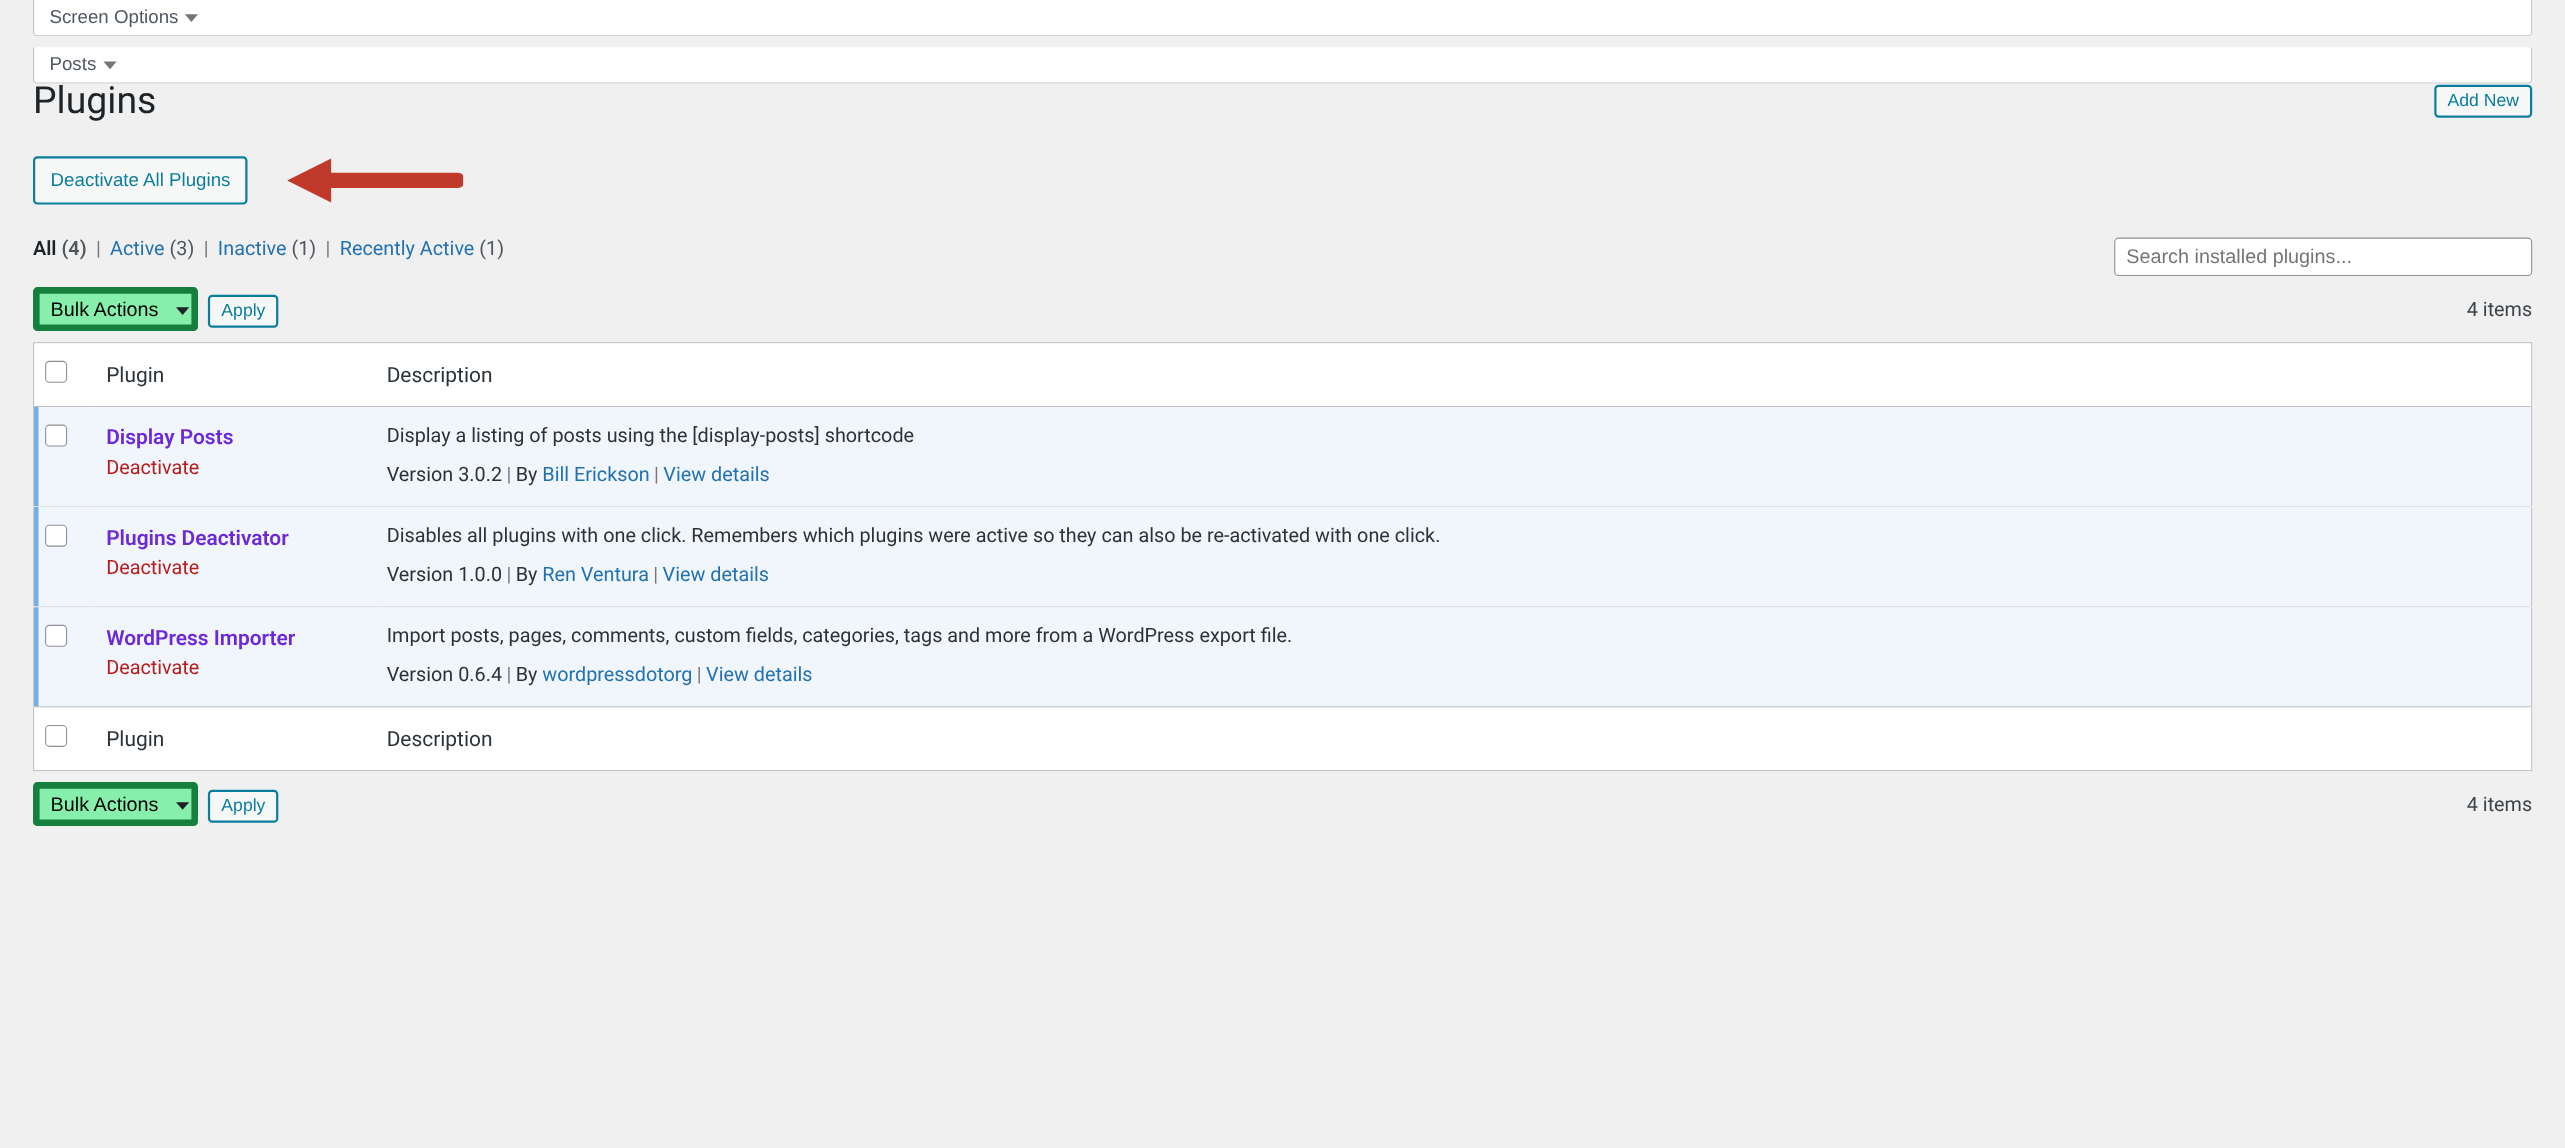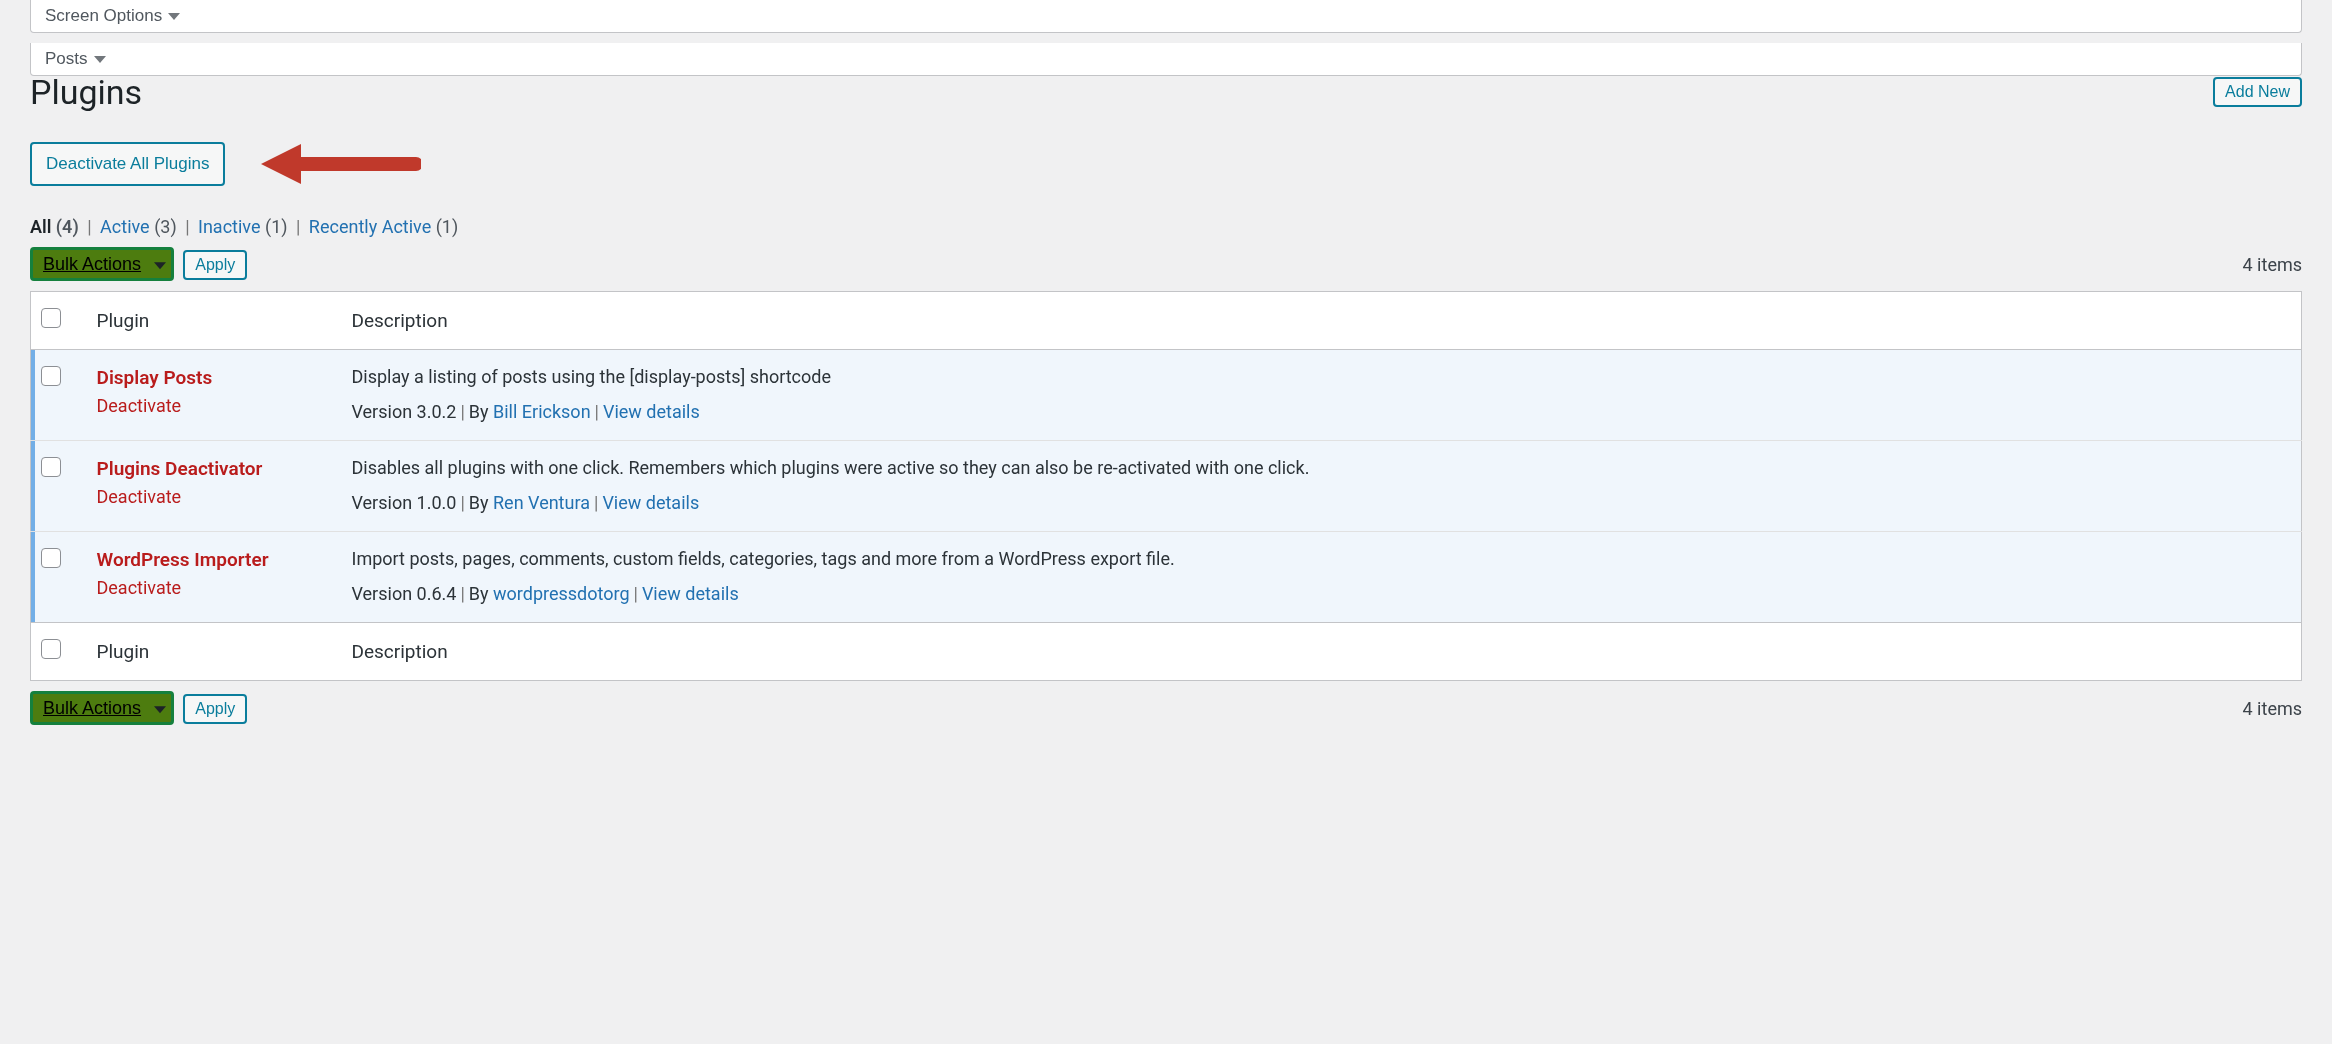--- a/index.html
+++ b/index.html
@@ -93,26 +93,25 @@
   }
   .tablenav {
     display: flex;
     justify-content: space-between;
     align-items: center;
     margin-top: 10px;
   }
   .bulk-select {
     font-size: 18px;
     padding: 4px 28px 4px 10px;
-    border: 3px solid #15803d;
+    border: 6px solid #15803d;
     border-radius: 4px;
-    background: #4d7c0f;
+    background: #86efac;
     appearance: none;
     position: relative;
-    text-decoration: underline;
   }
   .bulk-wrap { position: relative; display: inline-block; margin-right: 6px;}
   .bulk-wrap::after {
     content: "";
     position: absolute;
     right: 8px; top: 50%;
     transform: translateY(-25%);
     width: 0; height: 0;
     border-left: 6px solid transparent;
     border-right: 6px solid transparent;
@@ -154,21 +153,21 @@
   .plugins-table tbody tr.active {
     background: #f0f6fc;
     box-shadow: inset 4px 0 0 #72aee6;
   }
   .plugins-table tbody td {
     padding: 16px 10px 18px 10px;
     vertical-align: top;
     font-size: 18px;
     color: #2c3338;
   }
-  .plugin-name { font-weight: 600; font-size: 19px; color:#b91c1c;}
+  .plugin-name { font-weight: 600; font-size: 19px; color:#6d28d9;}
   .row-actions { margin-top: 6px; }
   .row-actions a { color: #b91c1c; text-decoration: none; font-size: 18px;}
   .desc-text { font-size: 18px; }
   .meta-row { margin-top: 14px; font-size: 18px; }
   .meta-row a { color: #2271b1; text-decoration: none; }
   .meta-sep { color: #777; padding: 0 4px; }
 </style>
 </head>
 <body>
 
@@ -211,20 +210,21 @@
     <a href="#">
       <span>Inactive</span>
       <span class="count">(1)</span>
     </a>
     <span class="sep">|</span>
     <a href="#">
       <span>Recently Active</span>
       <span class="count">(1)</span>
     </a>
   </div>
+  <input type="search" class="search-input" placeholder="Search installed plugins..." style="">
 </div>
 
 <div class="tablenav">
   <div>
     <span class="bulk-wrap">
       <select class="bulk-select">
         <option>Bulk Actions</option>
       </select>
     </span>
     <button class="btn-outline small">Apply</button>

